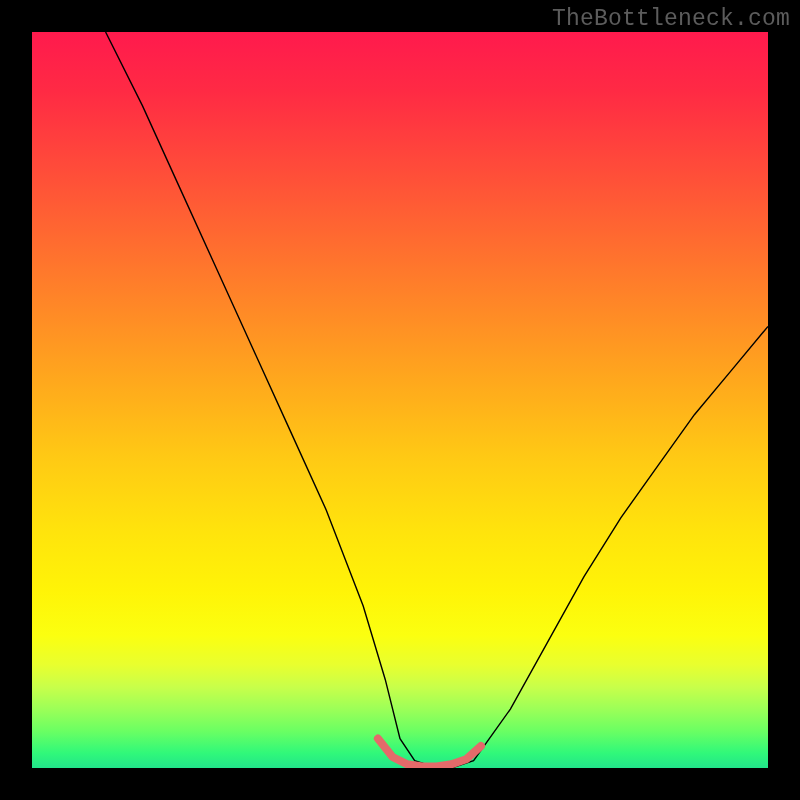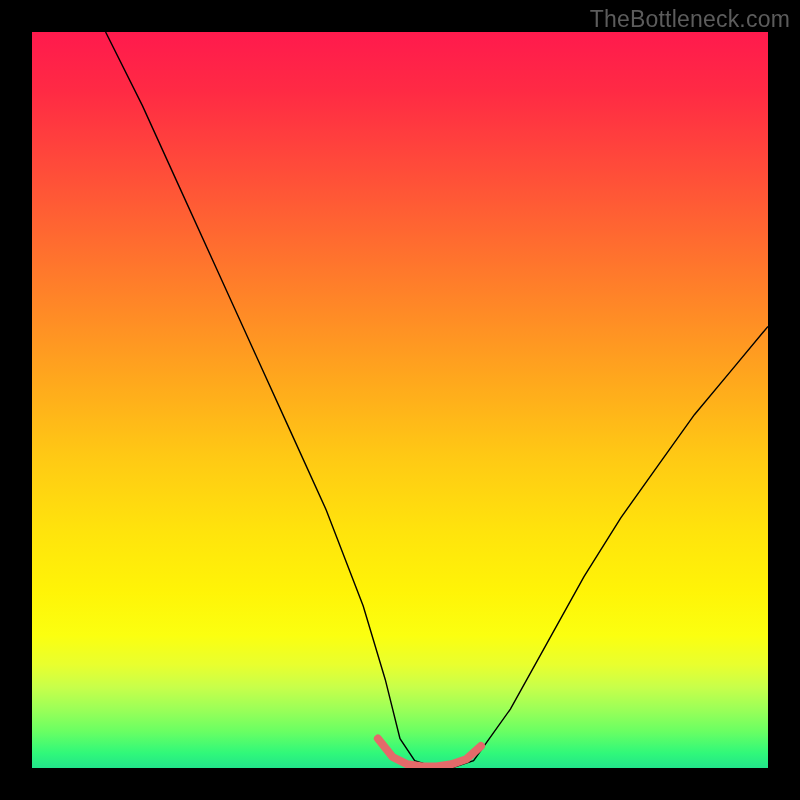--- a/index.html
+++ b/index.html
@@ -11,20 +11,21 @@
     overflow: hidden;
     font-family: Arial, Helvetica, sans-serif;
   }
   .frame {
     position: absolute;
     left: 0;
     top: 0;
     width: 800px;
     height: 800px;
     background: #000;
+    font-family: Liberation Mono, monospace;
   }
   .plot {
     position: absolute;
     left: 32px;
     top: 32px;
     width: 736px;
     height: 736px;
     
     background: linear-gradient(
       to bottom,

